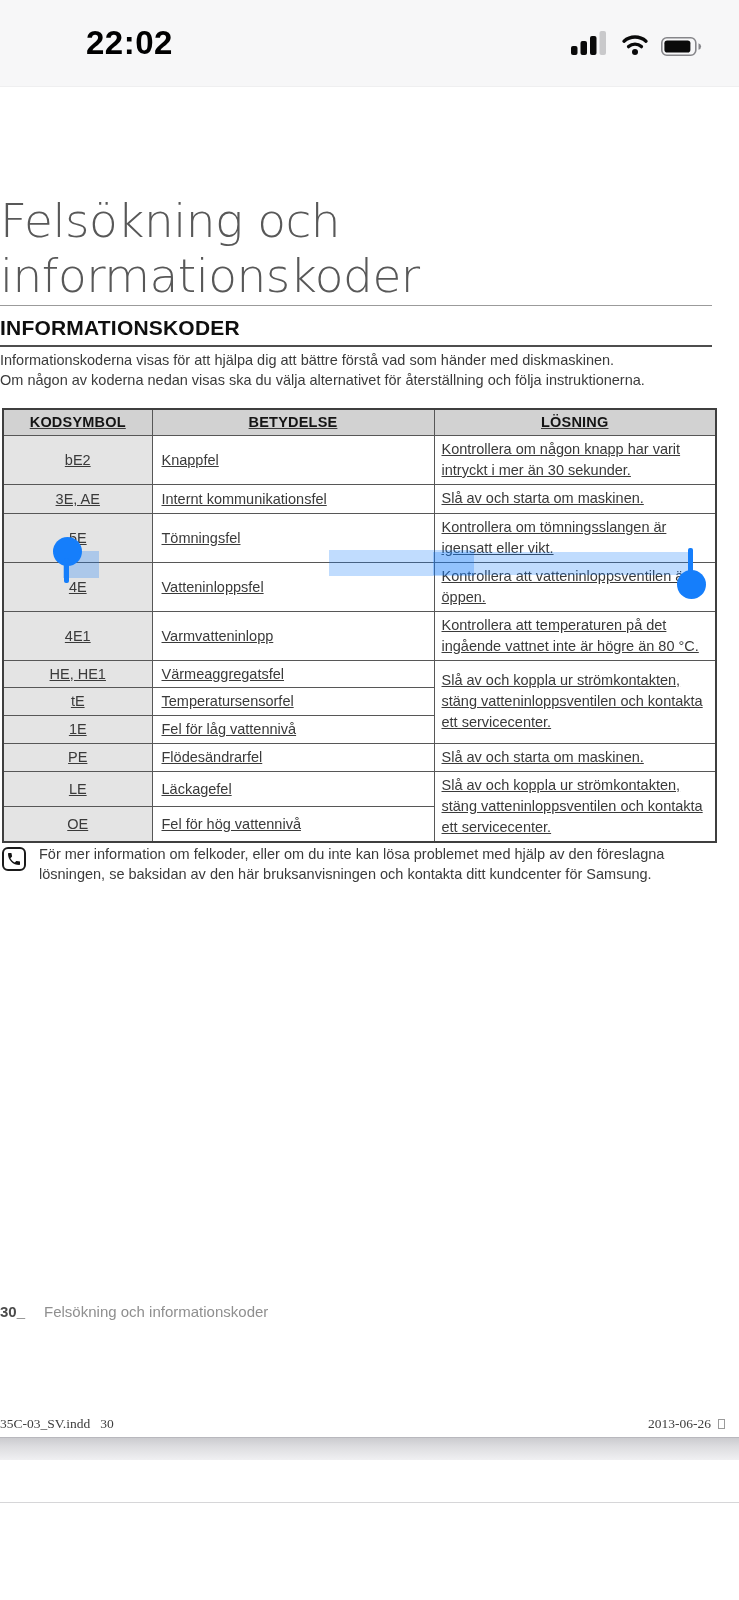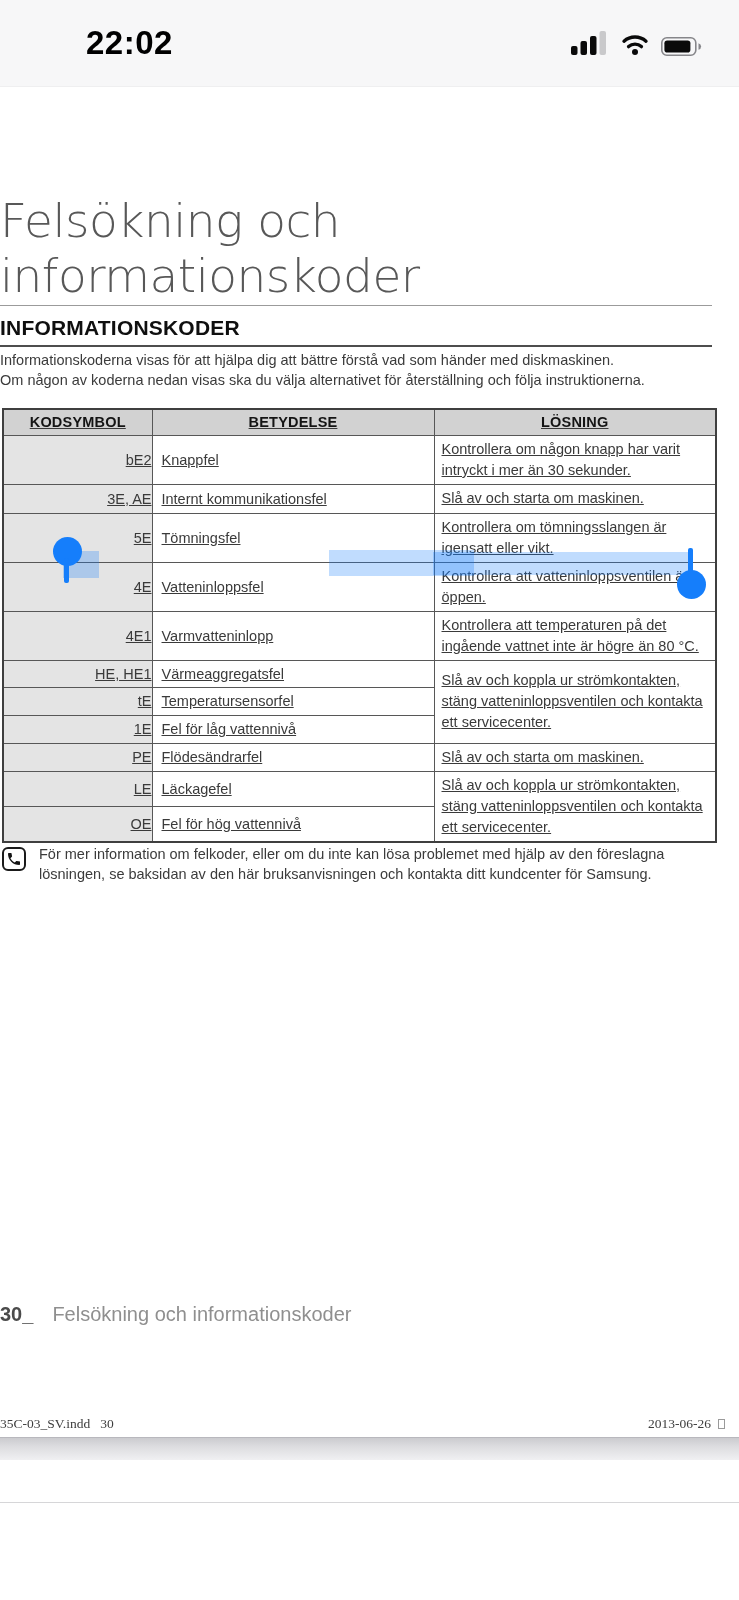--- a/index.html
+++ b/index.html
@@ -42,33 +42,33 @@
   }
   table.codes col.c1 { width:149px; }
   table.codes col.c2 { width:282px; }
   table.codes col.c3 { width:282px; }
   table.codes th, table.codes td { border:1px solid #575757; vertical-align:middle; }
   table.codes { border:2px solid #3f3f3f;text-decoration:underline; }
   table.codes th {
     background:#d2d2d2; font-size:14.5px; font-weight:700; color:#141414;
     text-align:center; height:26px; letter-spacing:.2px;
   }
-  td.code { background:#e4e4e4; text-align:right; }
+  td.code { background:#e4e4e4; text-align:center; }
   td.meaning { padding-left:9px; }
   td.solution { padding:3px 0 3px 7px; line-height:21px; }
   
   .note { position:absolute; left:2px; top:844px; width:700px; }
   .note-icon {
     position:absolute; left:0; top:3px; width:24px; height:24px;
     border:2px solid #1a1a1a; border-radius:6px; background:#fff;
     display:flex; align-items:center; justify-content:center;
   }
   .note-text { margin-left:37px; width:676px; font-size:14.5px; line-height:20px; color:#3b3b3b; }
   
-  .page-footer { position:absolute; left:0; top:1303px; font-size:20px; display:flex; align-items:baseline; }
+  .page-footer { position:absolute; left:0; top:1303px; font-size:15px; display:flex; align-items:baseline; }
   .page-footer .num { font-weight:700; color:#4b4b4b; }
   .page-footer .label { margin-left:19px; color:#8f8f8f; }
   .print-footer {
     position:absolute; left:0; top:1416px; width:739px; height:18px;
     font-family:"Liberation Serif", serif; font-size:13.5px; color:#3d3d3d;
   }
   .print-footer .left { position:absolute; left:0; top:0; white-space:pre;text-align:right; }
   .print-footer .right { position:absolute; right:14px; top:0; display:flex; align-items:center; }
   .tofu { display:inline-block; width:7px; height:10px; border:1px solid #9a9a9a; margin-left:7px; }
   .gray-bar {

